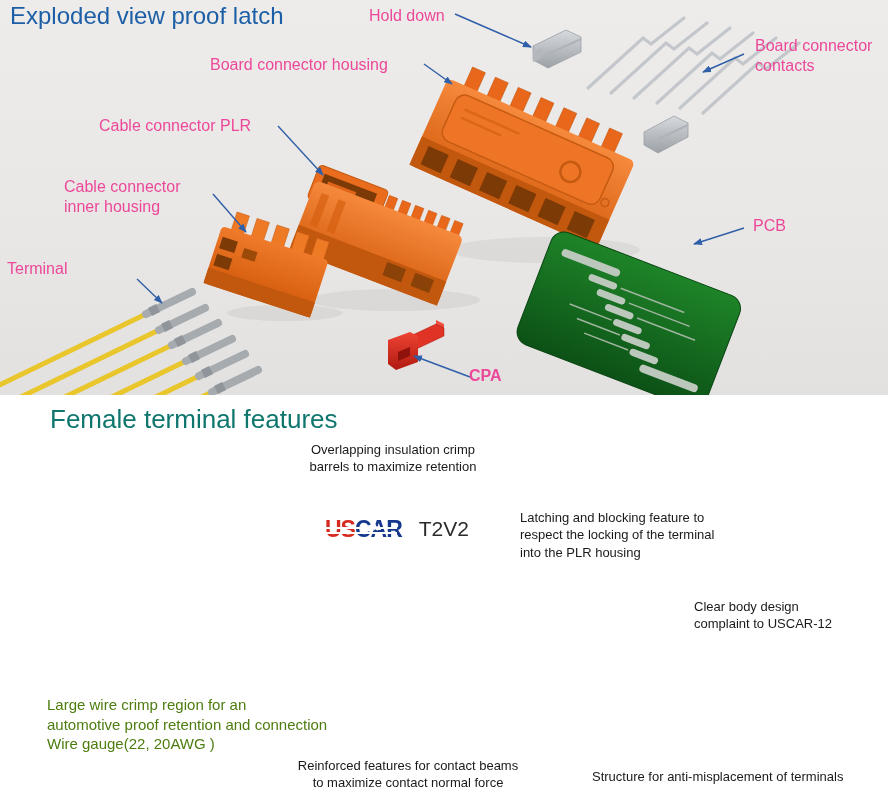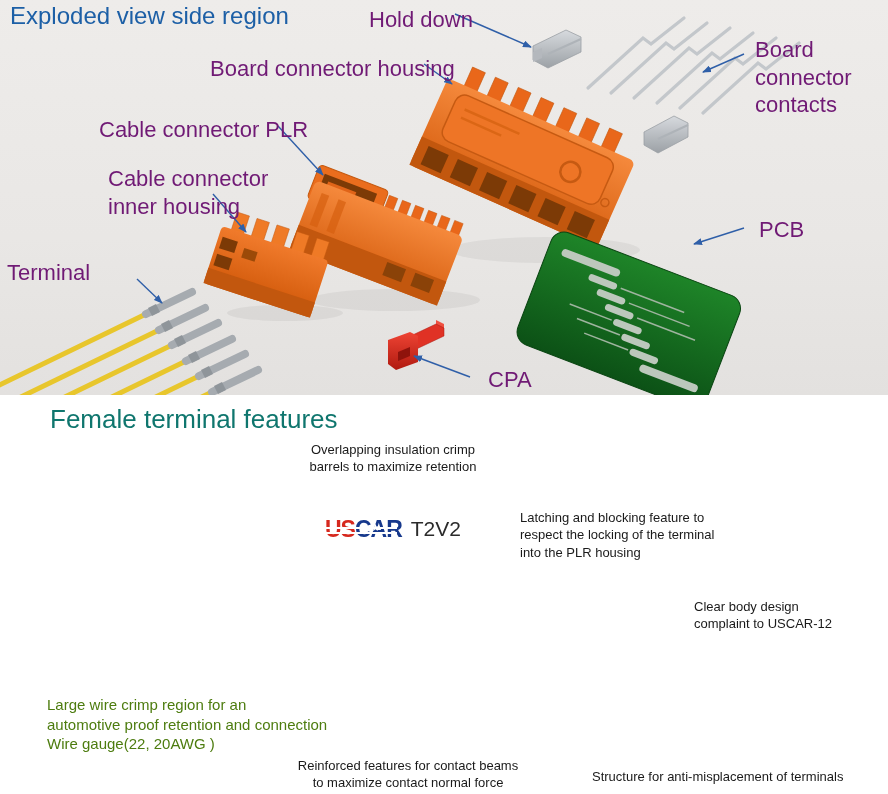--- a/index.html
+++ b/index.html
@@ -2,32 +2,32 @@
 <html><head>
 <meta charset="utf-8">
 <style>
   html,body{margin:0;padding:0;background:#fff;}
   .screen{position:relative;width:888px;height:794px;overflow:hidden;
           font-family:"Liberation Sans", sans-serif;background:#fff;}
   .photo-section{position:absolute;left:0;top:0;width:888px;height:395px;
           background:linear-gradient(180deg,#eeecea 0%,#e9e7e5 60%,#e3e1df 100%);}
   .features-section{position:absolute;left:0;top:395px;width:888px;height:399px;background:#ffffff;}
   svg{position:absolute;left:0;top:0;display:block;}
-  .label{position:absolute;color:#701a75;font-size:22px;line-height:1.25;white-space:pre-line;}
+  .label{position:absolute;color:#ec4899;font-size:16px;line-height:1.25;white-space:pre-line;}
   .label-sm{position:absolute;color:#1a1a1a;font-size:13px;line-height:1.34;white-space:pre-line;}
   .label-md{position:absolute;color:#4d7c0f;font-size:15px;line-height:1.3;white-space:pre-line;}
   .center{text-align:center;}
   .title-top{position:absolute;left:10px;top:2px;font-size:24px;color:#1c5fa6;}
   .title-bottom{position:absolute;left:50px;top:404px;font-size:26px;color:#0f766e;}
   .uscar-wrap{position:absolute;left:325px;top:515px;height:28px;display:flex;align-items:center;}
   .uscar-us{color:#d6281e;font-weight:bold;font-size:23px;letter-spacing:-1px;}
   .uscar-car{color:#16388c;font-weight:bold;font-size:23px;letter-spacing:-1px;}
   .uscar-star{position:absolute;left:46px;top:8px;color:#ffffff;font-size:10px;line-height:1;}
   .uscar-cut{position:absolute;left:0;width:72px;height:2px;background:#ffffff;}
-  .uscar-model{margin-left:9px;color:#2b2b2b;font-size:21px;}
+  .uscar-model{margin-left:17px;color:#2b2b2b;font-size:21px;}
 </style>
 </head>
 <body>
 
 <div class="screen">
 
   <div class="photo-section">
     <svg width="888" height="395" viewBox="0 0 888 395">
       <defs>
         <linearGradient id="gOrange" x1="0" y1="0" x2="0" y2="1">
@@ -290,32 +290,32 @@
         <line x1="192" y1="543" x2="296" y2="459" marker-end="url(#mt)"></line>
         <line x1="551" y1="641" x2="577" y2="566" marker-end="url(#mt)"></line>
         <line x1="629" y1="647" x2="687" y2="617" marker-end="url(#mt)"></line>
         <line x1="523" y1="653" x2="444" y2="722" marker-end="url(#mt)"></line>
         <line x1="556" y1="687" x2="634" y2="751" marker-end="url(#mt)"></line>
         <line x1="266" y1="597" x2="151" y2="687" marker-end="url(#mt)"></line>
       </g>
     </svg>
   </div>
 
-  <div class="title-top">Exploded view side region</div>
+  <div class="title-top">Exploded view proof latch</div>
 
   <div class="label" style="left:369px;top:6px;">Hold down</div>
   <div class="label" style="left:210px;top:55px;">Board connector housing</div>
   <div class="label" style="left:755px;top:36px;">Board connector
 contacts</div>
   <div class="label" style="left:99px;top:116px;text-align:center;">Cable connector PLR</div>
-  <div class="label" style="left:64px;top:165px;margin-left:44px;">Cable connector
+  <div class="label" style="left:64px;top:177px;">Cable connector
 inner housing</div>
   <div class="label" style="left:7px;top:259px;">Terminal</div>
-  <div class="label" style="left:753px;top:216px;margin-left:6px;">PCB</div>
-  <div class="label" style="left:488px;top:366px;">CPA</div>
+  <div class="label" style="left:753px;top:216px;">PCB</div>
+  <div class="label" style="left:469px;top:366px;font-weight:bold;">CPA</div>
 
   <div class="title-bottom">Female terminal features</div>
 
   <div class="label-sm" style="left:520px;top:509px;width:210px;">Latching and blocking feature to
 respect the locking of the terminal
 into the PLR housing</div>
   <div class="label-sm center" style="left:288px;top:441px;width:210px;">Overlapping insulation crimp
 barrels to maximize retention</div>
   <div class="label-sm" style="left:694px;top:598px;width:190px;">Clear body design
 complaint to USCAR-12</div>

